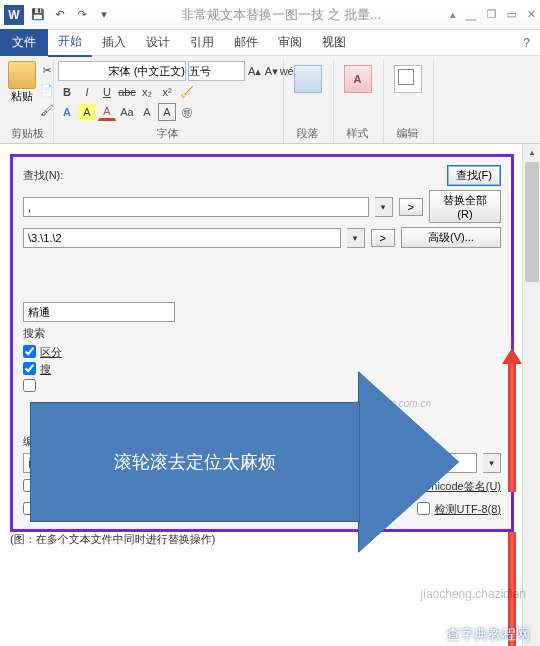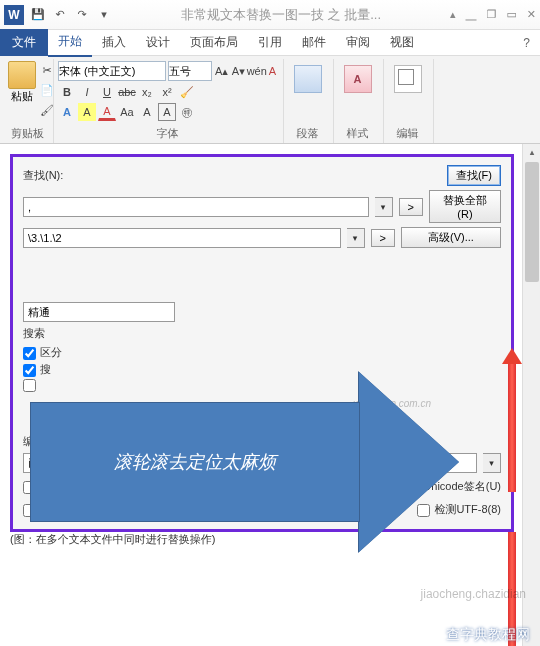--- a/index.html
+++ b/index.html
@@ -18,42 +18,42 @@
 .ribbon { display: flex; background: #f3f3f3; border-bottom: 1px solid #ccc; padding: 3px 4px 0; font-size: 11px; }
 .ribbon-group { border-right: 1px solid #ddd; padding: 2px 6px 2px 4px; display: flex; flex-direction: column; justify-content: space-between; }
 .ribbon-group .label { text-align: center; color: #666; font-size: 11px; padding-top: 3px; }
 .clipboard-group { width: 50px; }
 .clipboard-group .paste-btn { display: flex; flex-direction: column; align-items: center; }
 .clipboard-group .paste-icon { width: 28px; height: 28px; background: linear-gradient(#f9d98a,#e8b550); border: 1px solid #c9a040; border-radius: 2px; position: relative; }
 .clipboard-group .side-btns { display: flex; flex-direction: column; gap: 2px; font-size: 10px; color: #555; }
 .font-group { width: 230px; }
 .font-row { display: flex; gap: 2px; align-items: center; margin-bottom: 2px; }
 .font-row select, .font-row input { font-size: 11px; border: 1px solid #abc; height: 20px; }
-.font-name { width: 108px; }
-.font-size { width: 44px; }
+.font-name { width: 128px; text-align: right; }
+.font-size { width: 57px; }
 .fmt-btn { width: 18px; height: 18px; border: 1px solid transparent; display: inline-flex; align-items: center; justify-content: center; color: #444; font-size: 11px; cursor: pointer; }
 .simple-group { width: 50px; display: flex; flex-direction: column; align-items: center; justify-content: space-between; }
 .simple-group .big-icon { width: 28px; height: 28px; margin-top: 4px; }
 .para-icon { background: linear-gradient(#e8f0fa,#c5d8ef); border: 1px solid #9db8d8; }
 .style-icon { background: linear-gradient(#fce8ea,#f5c0c8); border: 1px solid #d89da5; color: #a04050; display: flex; align-items: center; justify-content: center; font-weight: bold; }
 .edit-icon { background: #fff; border: 1px solid #bbb; position: relative; }
 .edit-icon::before { content: ""; position: absolute; left: 3px; top: 3px; width: 14px; height: 14px; border: 1px solid #888; }
 .doc-area { position: relative; height: 540px; background: #fff; display: flex; }
 .doc-canvas { flex: 1; padding: 10px 8px 0 10px; position: relative; overflow: hidden; }
 .dialog-frame { border: 3px solid #6d28d9; background: #f5f5f5; padding: 8px 10px 6px; font-size: 11px; color: #333; position: relative; }
 .dlg-row { display: flex; align-items: center; margin-bottom: 4px; gap: 6px; }
 .dlg-label { color: #333; }
 .dlg-input { flex: 1; border: 1px solid #999; background: #fff; height: 20px; padding: 0 4px; font-size: 11px; }
 .dlg-drop { width: 18px; height: 20px; border: 1px solid #999; border-left: none; background: #eee; display: inline-flex; align-items: center; justify-content: center; font-size: 9px; }
 .dlg-btn { border: 1px solid #999; background: linear-gradient(#fff,#e6e6e6); padding: 2px 8px; font-size: 11px; cursor: pointer; }
 .dlg-btn.primary { border-color: #2b70c9; box-shadow: 0 0 0 1px #8fb8ea inset; }
 .dlg-right-col { margin-left: auto; display: flex; flex-direction: column; gap: 4px; padding-left: 47px; }
-.checkbox-row { display: flex; align-items: flex-end; gap: 4px; margin: 2px 0; }
+.checkbox-row { display: flex; align-items: flex-start; gap: 4px; margin: 2px 0; text-decoration: underline; }
 .checkbox-row input { width: 13px; height: 13px; }
-.arrow-callout { position: absolute; left: 30px; top: 228px; width: 430px; height: 180px; z-index: 5; font-style: italic; }
+.arrow-callout { position: absolute; left: 30px; top: 228px; width: 430px; height: 180px; z-index: 5; }
 .arrow-body { position: absolute; left: 0; top: 30px; width: 330px; height: 120px; background: #4a7ebb; border: 1px solid #3a6090; display: flex; align-items: center; justify-content: center; color: #fff; font-size: 18px; }
 .arrow-head { position: absolute; left: 329px; top: 0; width: 0; height: 0; border-top: 90px solid transparent; border-bottom: 90px solid transparent; border-left: 100px solid #4a7ebb; }
 .arrow-head::after { content: ""; position: absolute; left: -101px; top: -91px; width: 0; height: 0; border-top: 91px solid transparent; border-bottom: 91px solid transparent; border-left: 101px solid #3a6090; z-index: -1; }
 .caption { font-size: 11px; color: #333; margin-top: 0; }
 .vscroll { width: 18px; background: #f0f0f0; border-left: 1px solid #ddd; position: relative; }
 .vscroll .thumb { position: absolute; left: 2px; width: 14px; background: #c8c8c8; border-radius: 2px; }
 .vscroll .arrow-btn { position: absolute; left: 0; width: 18px; height: 16px; display: flex; align-items: center; justify-content: center; font-size: 9px; color: #666; }
 .red-arrow { position: absolute; right: 24px; width: 8px; background: linear-gradient(to right, #e03030, #ff6050, #e03030); }
 .red-arrow::before, .red-arrow::after { content: ""; position: absolute; left: -6px; width: 0; height: 0; border-left: 10px solid transparent; border-right: 10px solid transparent; }
 .red-arrow.up { top: 218px; height: 130px; }
@@ -83,21 +83,20 @@
     <span>▭</span>
     <span>✕</span>
   </div>
 </div>
 
 <div class="tabs">
   <div class="file-tab">文件</div>
   <div class="tab active">开始</div>
   <div class="tab">插入</div>
   <div class="tab">设计</div>
-  <div class="tab">页面布局</div>
   <div class="tab">引用</div>
   <div class="tab">邮件</div>
   <div class="tab">审阅</div>
   <div class="tab">视图</div>
   <div class="help-icon">?</div>
 </div>
 
 <div class="ribbon">
   <div class="ribbon-group clipboard-group">
     <div style="display:flex;gap:2px">

